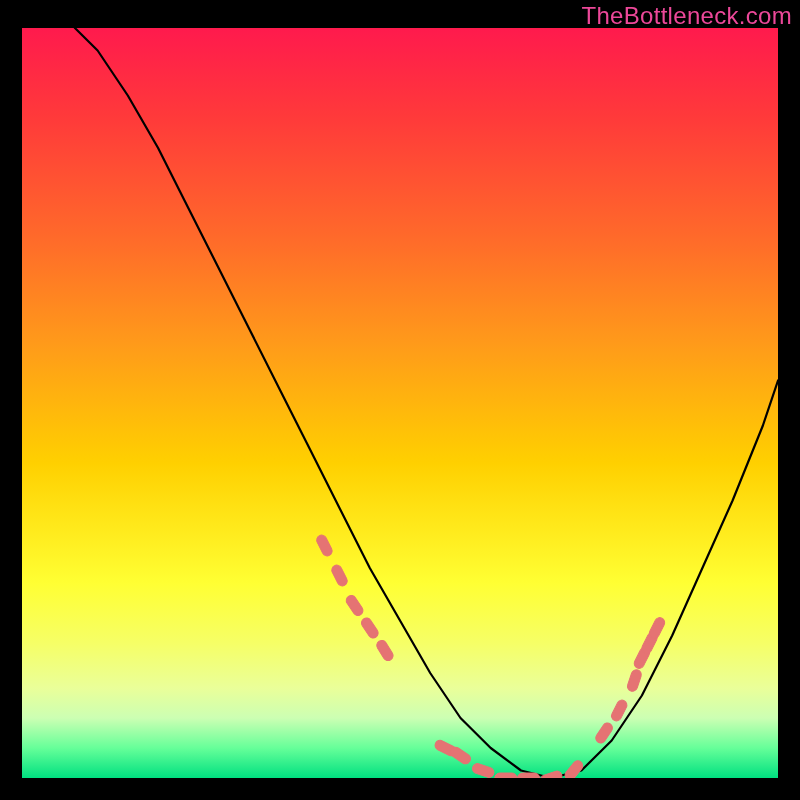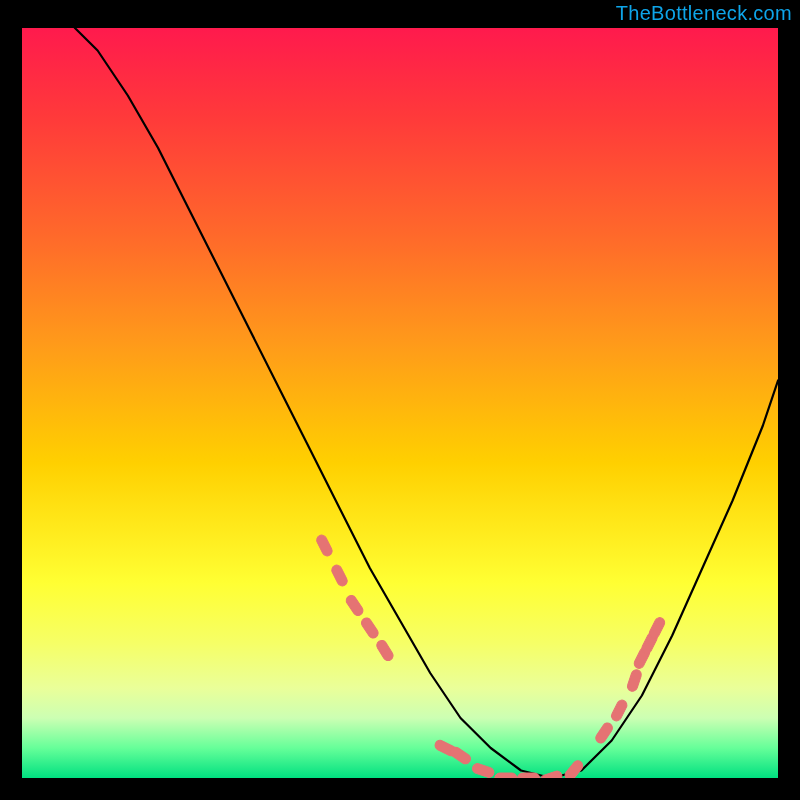--- a/index.html
+++ b/index.html
@@ -14,22 +14,22 @@
   .frame {
     position: relative;
     width: 800px;
     height: 800px;
     background: #000;
   }
   .attribution {
     position: absolute;
     top: 2px;
     right: 8px;
-    color: #0ea5e9;
-    font-size: 20px;
+    color: #ec4899;
+    font-size: 24px;
     font-weight: 500;
     letter-spacing: 0.3px;
     z-index: 5;
   }
   .plot {
     position: absolute;
     left: 22px;
     top: 28px;
     width: 756px;
     height: 750px;

